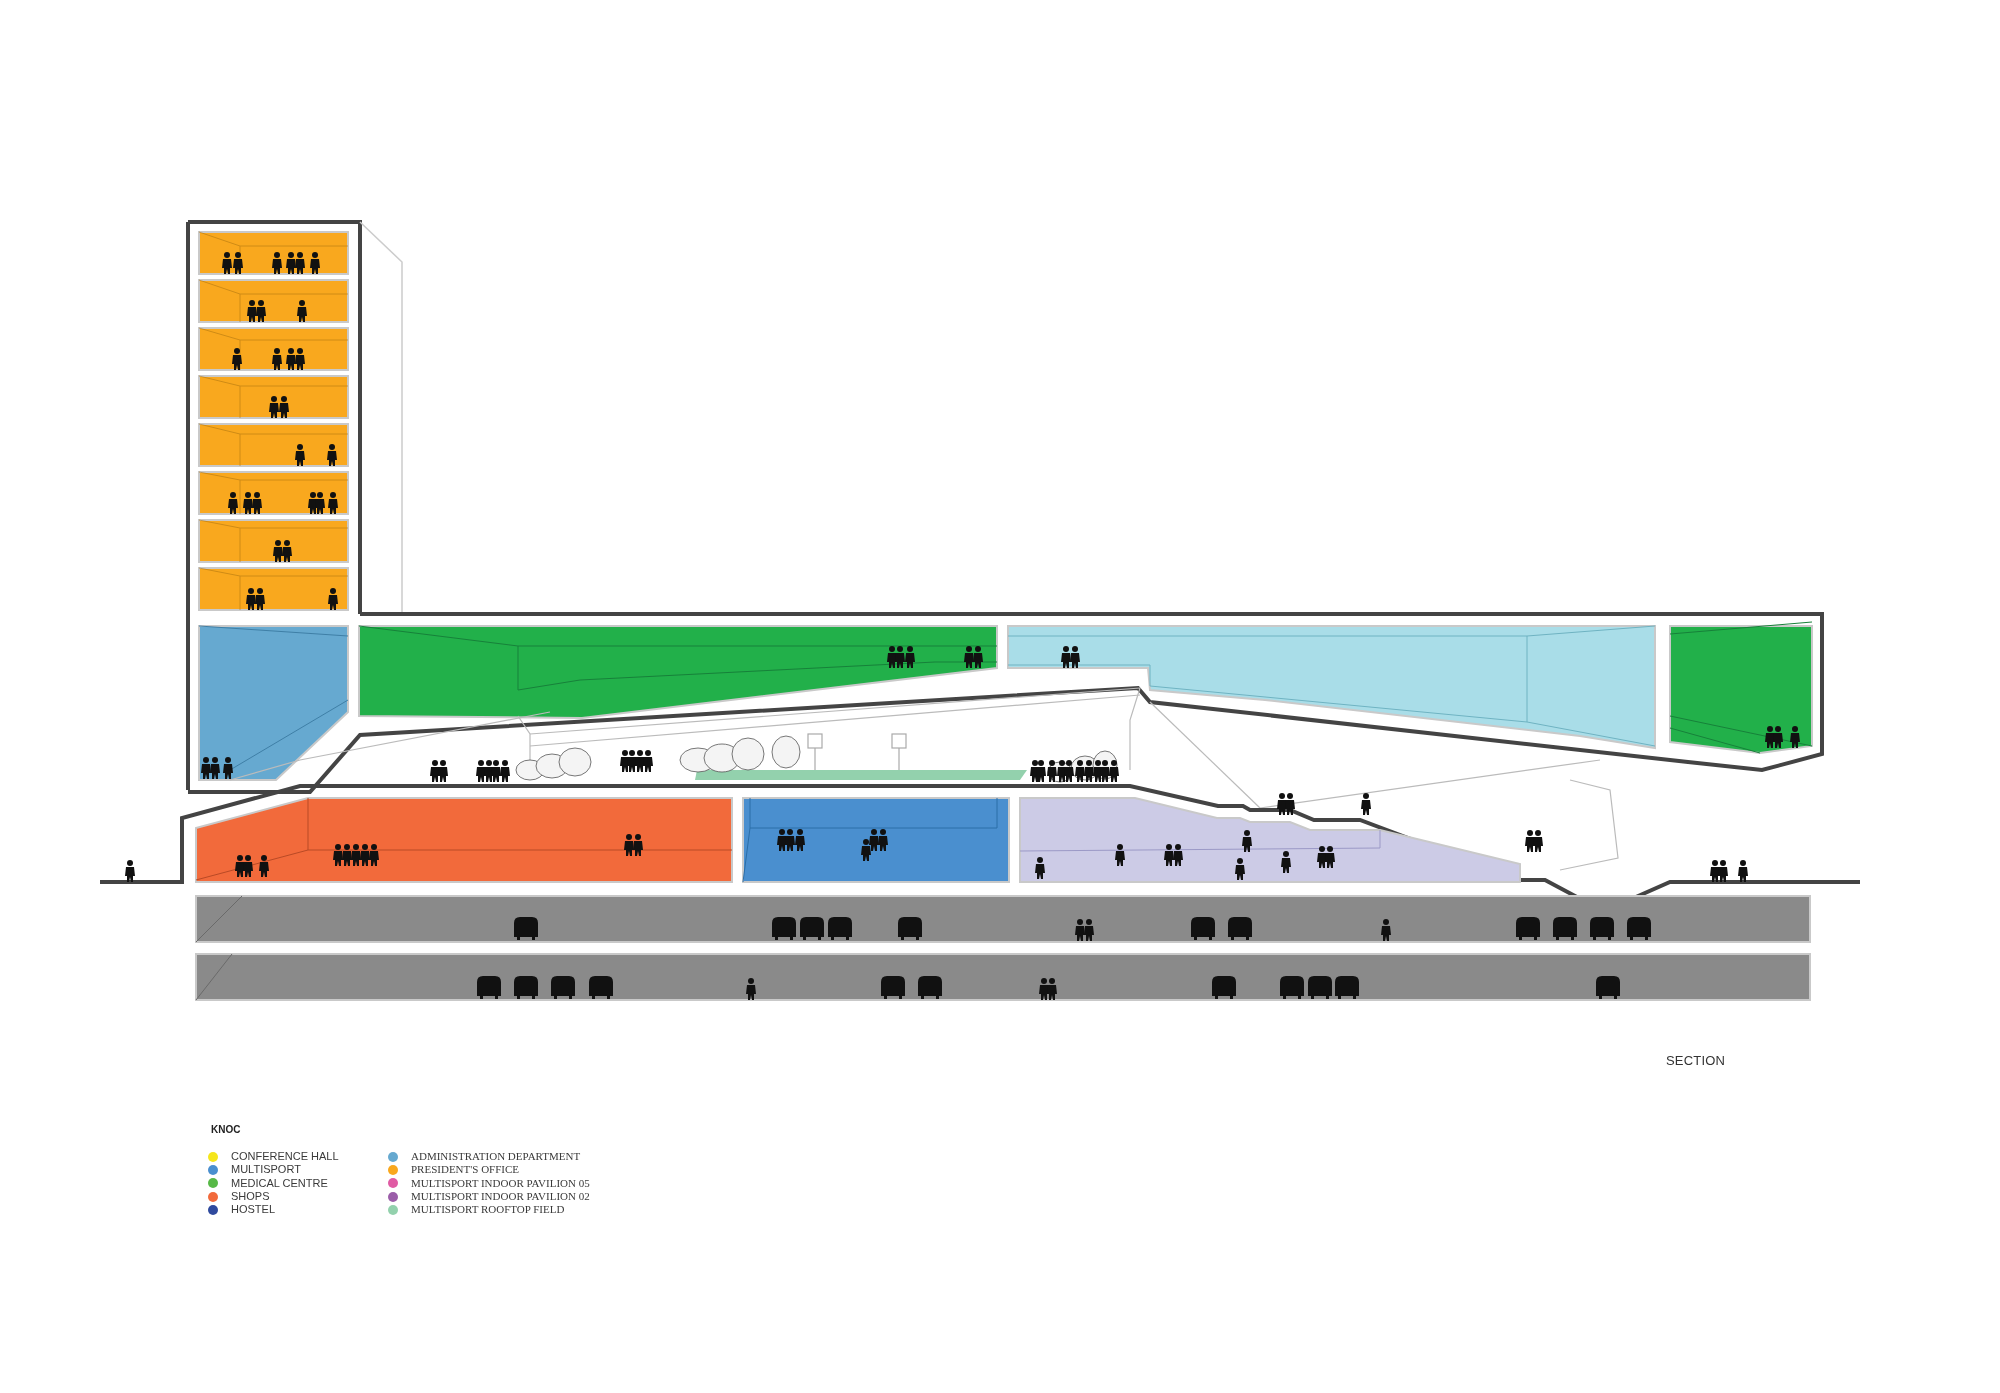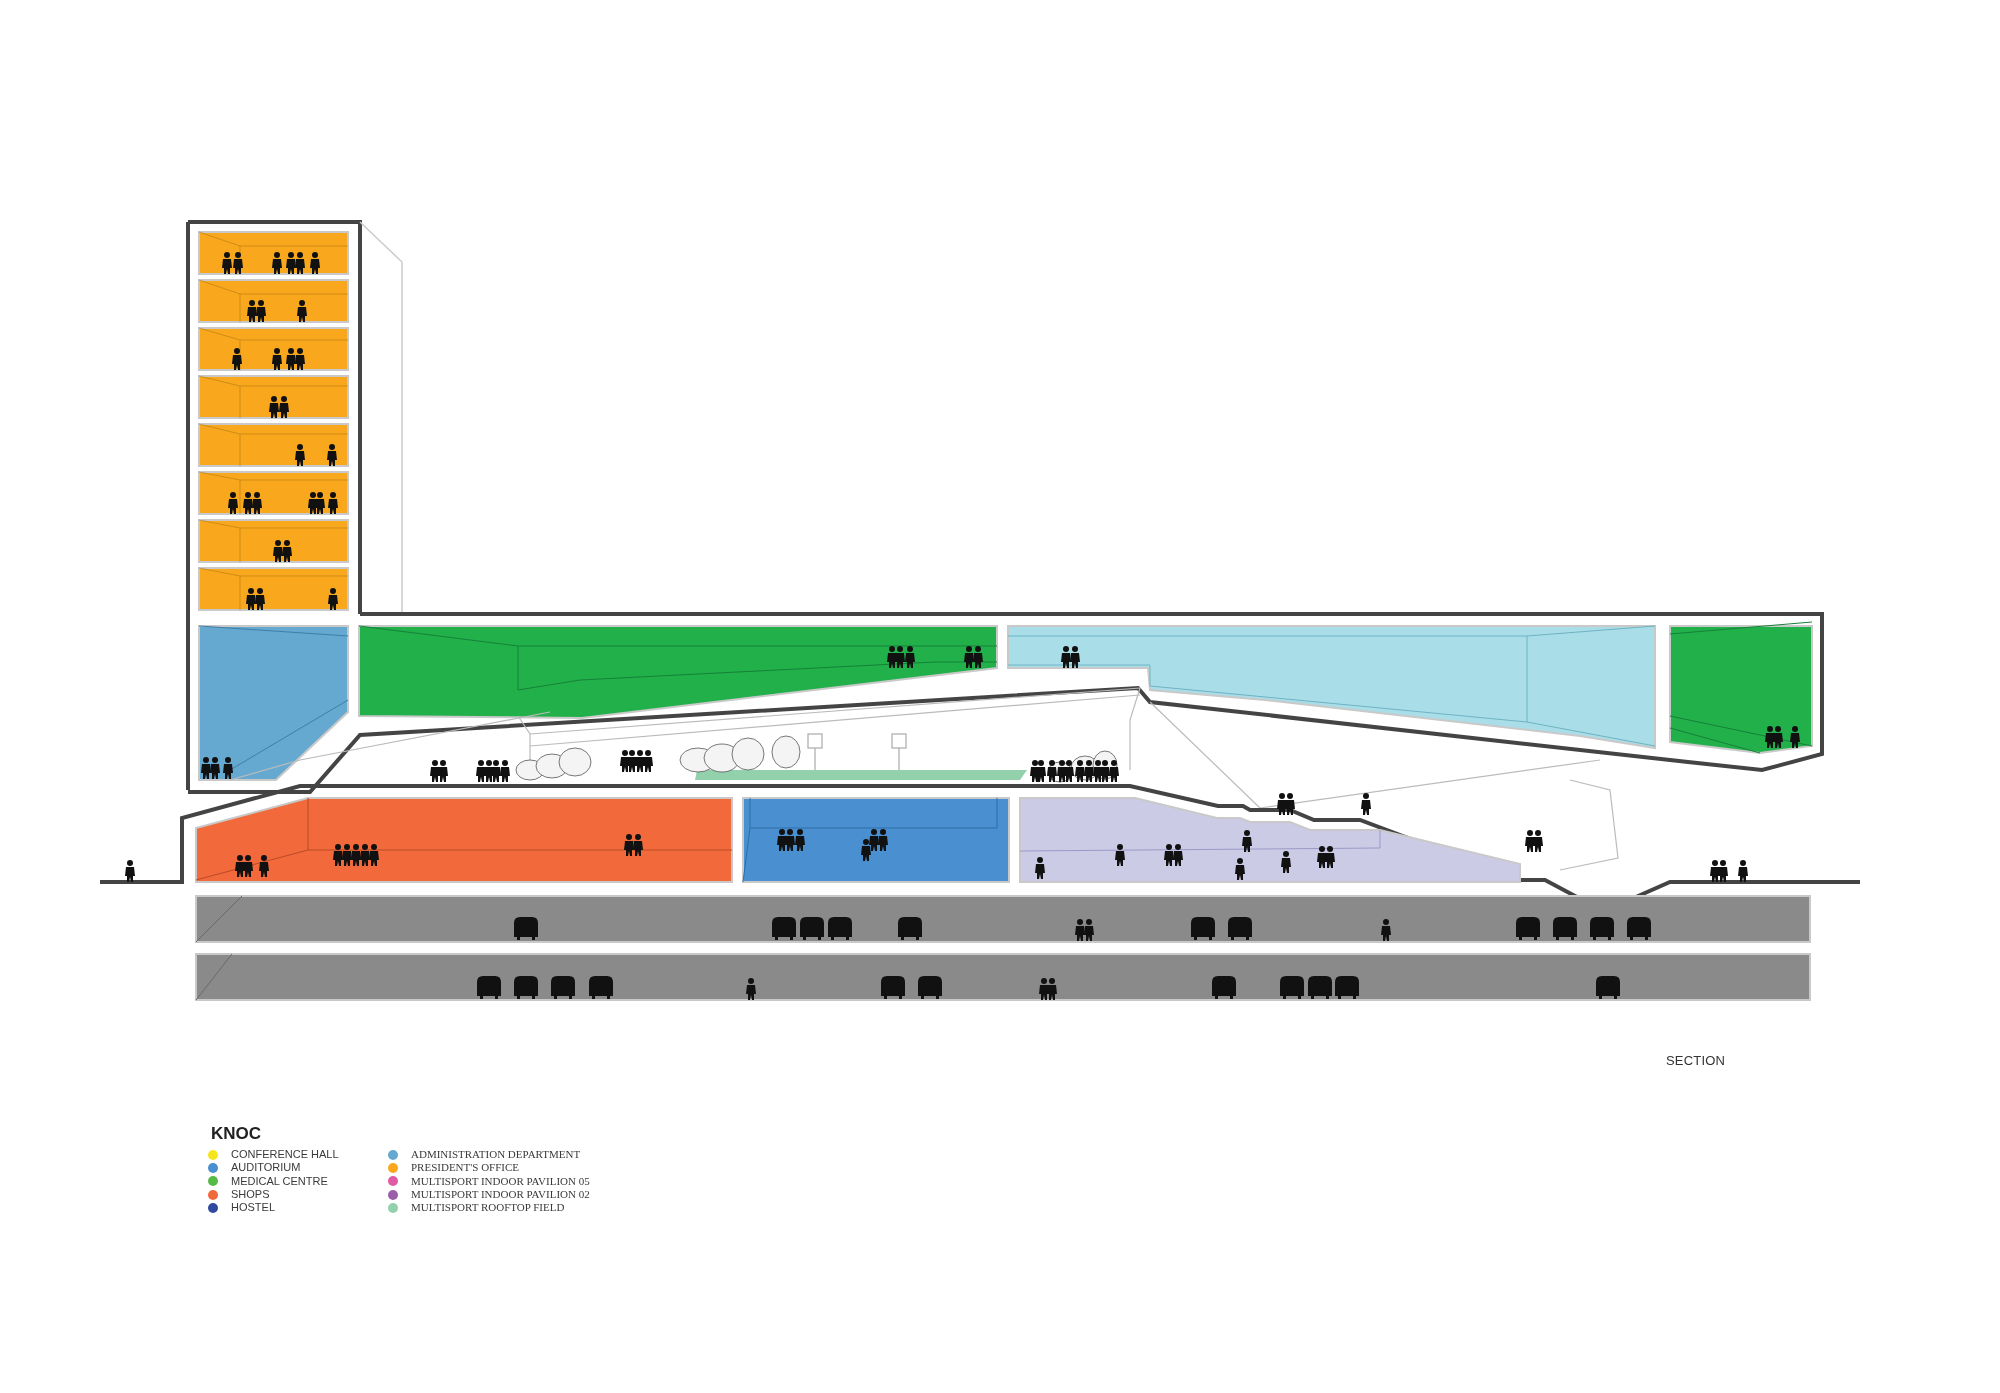--- a/index.html
+++ b/index.html
@@ -1,20 +1,20 @@
 <!DOCTYPE html>
 <html><head>
 <meta charset="utf-8">
 <style>
   html, body { margin: 0; padding: 0; background: #ffffff; }
   body { width: 2000px; height: 1393px; position: relative; overflow: hidden; font-family: "Liberation Sans", sans-serif; }
   #drawing { position: absolute; left: 0; top: 0; width: 2000px; height: 1393px; }
   .section-label { position: absolute; left: 1666px; top: 1053px; font-size: 13px; color: #333; letter-spacing: 0.2px; }
   .legend { position: absolute; left: 208px; top: 1124px; font-size: 11px; color: #3a3a3a; }
-  .legend-title { font-weight: bold; font-size: 17px; color: #222; margin: 0 0 4px 3px; }
+  .legend-title { font-weight: bold; font-size: 10px; color: #222; margin: 0 0 15px 3px; }
   .legend-cols { display: flex; }
   .legend-col { display: flex; flex-direction: column; justify-content: space-between; }
   .legend-col.c1 { width: 180px; }
   .legend-col.c2 { width: 260px; font-family: Liberation Serif, serif; }
   .legend-col.c3 { width: 200px; }
   .legend-item { display: flex; align-items: center; height: 13.3px; line-height: 13.3px; }
   .dot { width: 10px; height: 10px; border-radius: 50%; display: inline-block; margin-right: 13px; flex: none; }
   .legend-label { white-space: nowrap; }
 </style>
 </head>
@@ -304,21 +304,21 @@
 <div class="legend">
   <div class="legend-title">KNOC</div>
   <div class="legend-cols">
     <div class="legend-col c1">
       <div class="legend-item">
           <span class="dot" style="background:#f5e61c"></span>
           <span class="legend-label">CONFERENCE HALL</span>
         </div>
       <div class="legend-item">
           <span class="dot" style="background:#4a8fcf"></span>
-          <span class="legend-label">AUDITORIUM</span>
+          <span class="legend-label">MULTISPORT</span>
         </div>
       <div class="legend-item">
           <span class="dot" style="background:#57b947"></span>
           <span class="legend-label">MEDICAL CENTRE</span>
         </div>
       <div class="legend-item">
           <span class="dot" style="background:#f26a3b"></span>
           <span class="legend-label">SHOPS</span>
         </div>
       <div class="legend-item">

